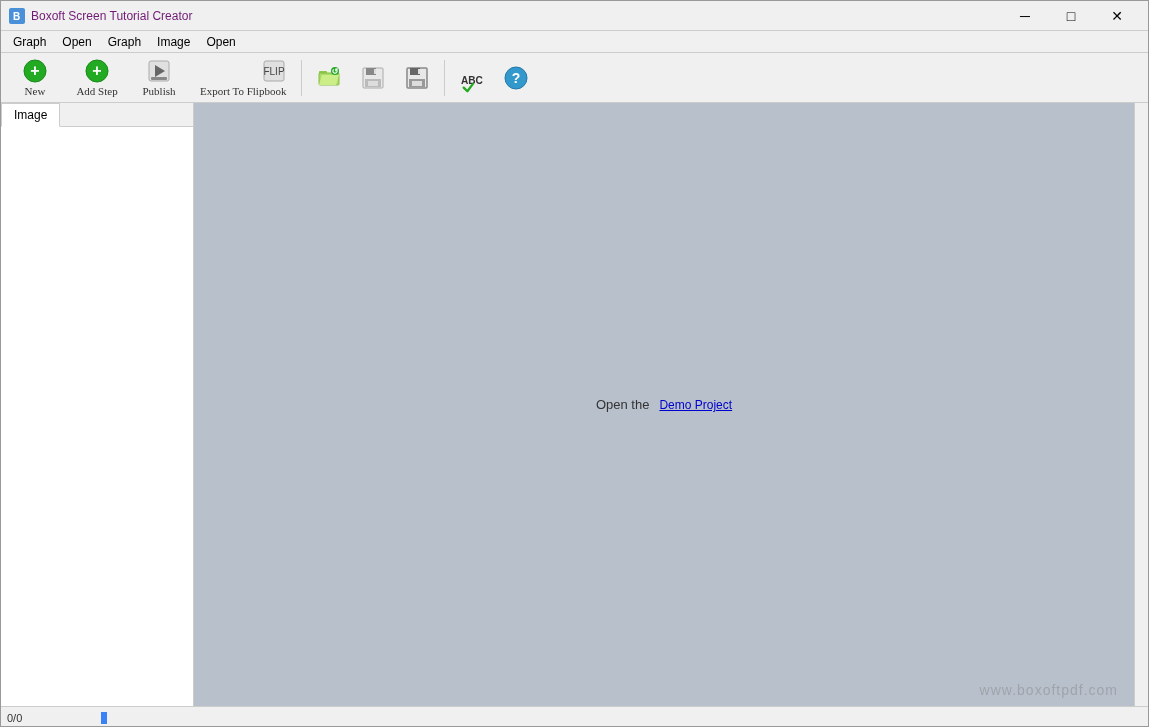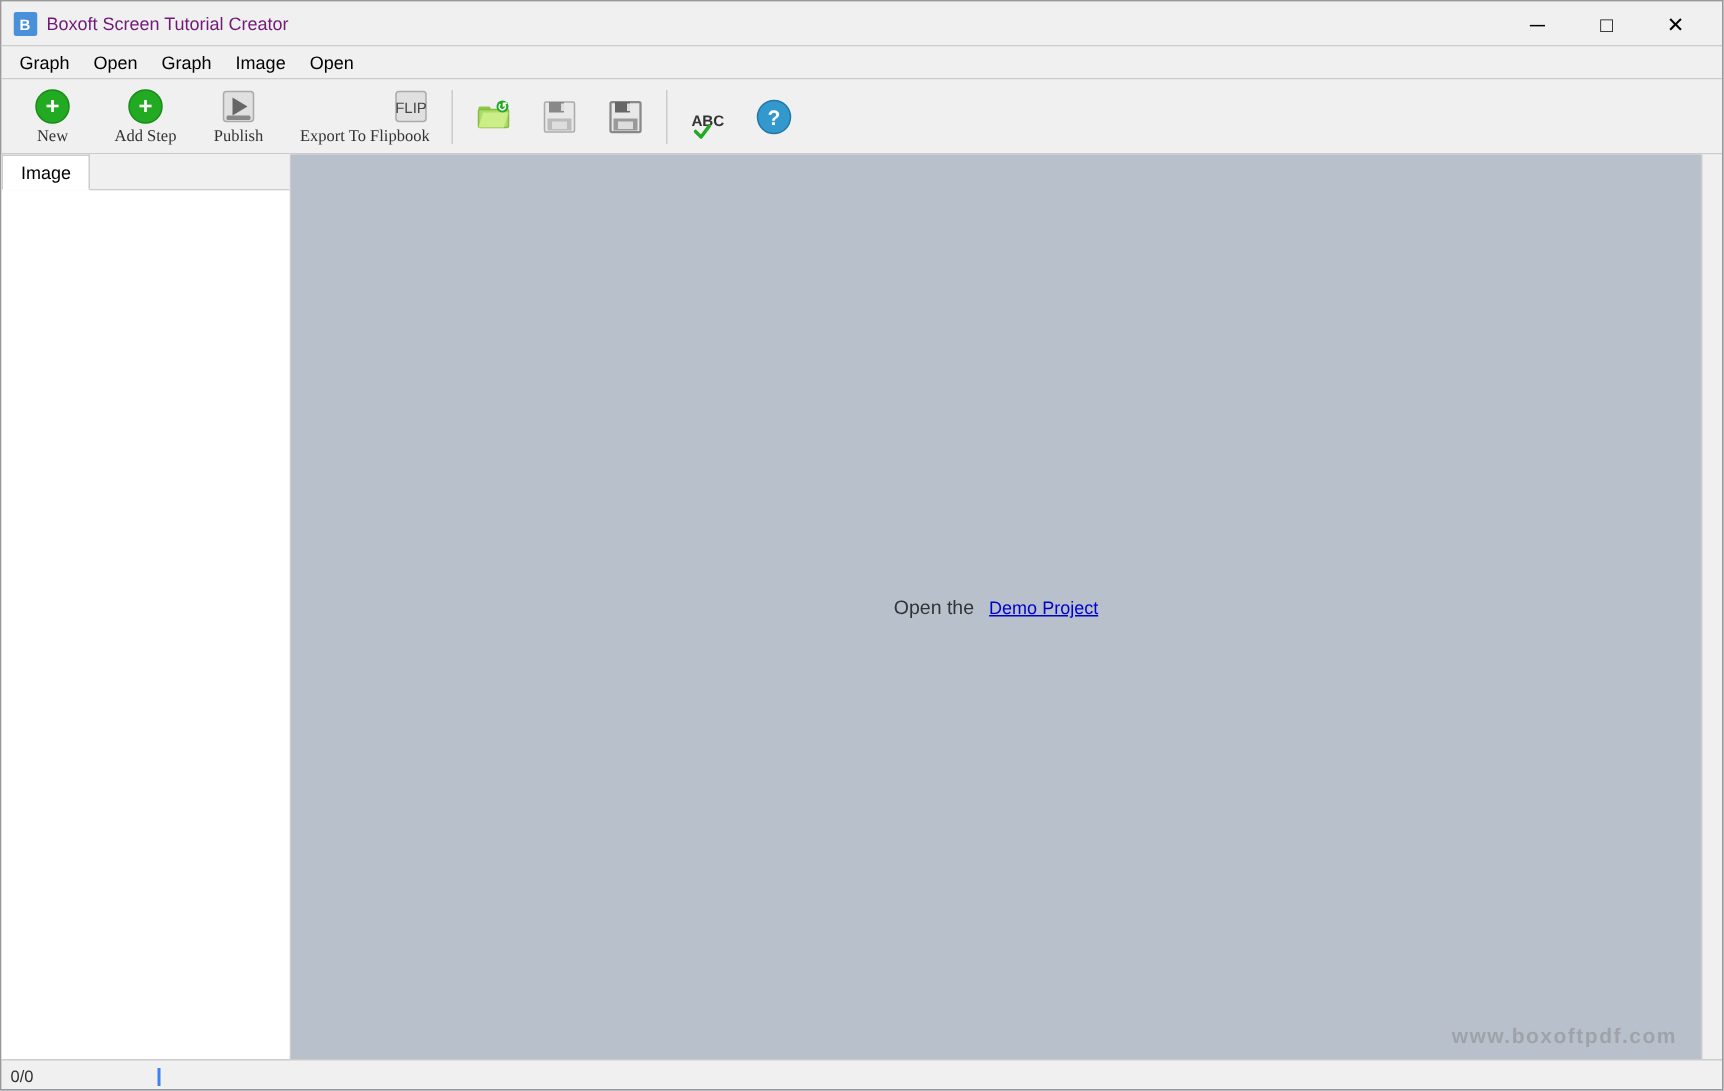--- a/index.html
+++ b/index.html
@@ -190,36 +190,36 @@
       background: #f0f0f0;
       border-top: 1px solid #ccc;
       display: flex;
       align-items: center;
       padding: 0 6px;
       font-size: 11px;
       color: #333;
     }
     #status-left {
       width: 100px;
-      border-right: 2px solid #3b82f6;
+      border-right: 6px solid #3b82f6;
       padding-right: 6px;
     }
     #status-middle {
       flex: 1;
       padding-left: 6px;
     }
 
     
     #watermark {
       position: absolute;
       bottom: 8px;
       right: 16px;
       opacity: 0.5;
       font-size: 14px;
-      font-weight: bold;
+      font-weight: normal;
       color: #888;
       font-family: Arial, sans-serif;
       letter-spacing: 1px;
     }
   </style>
 </head>
 <body>
 
 <div id="title-bar">
   <div id="title-bar-left">

